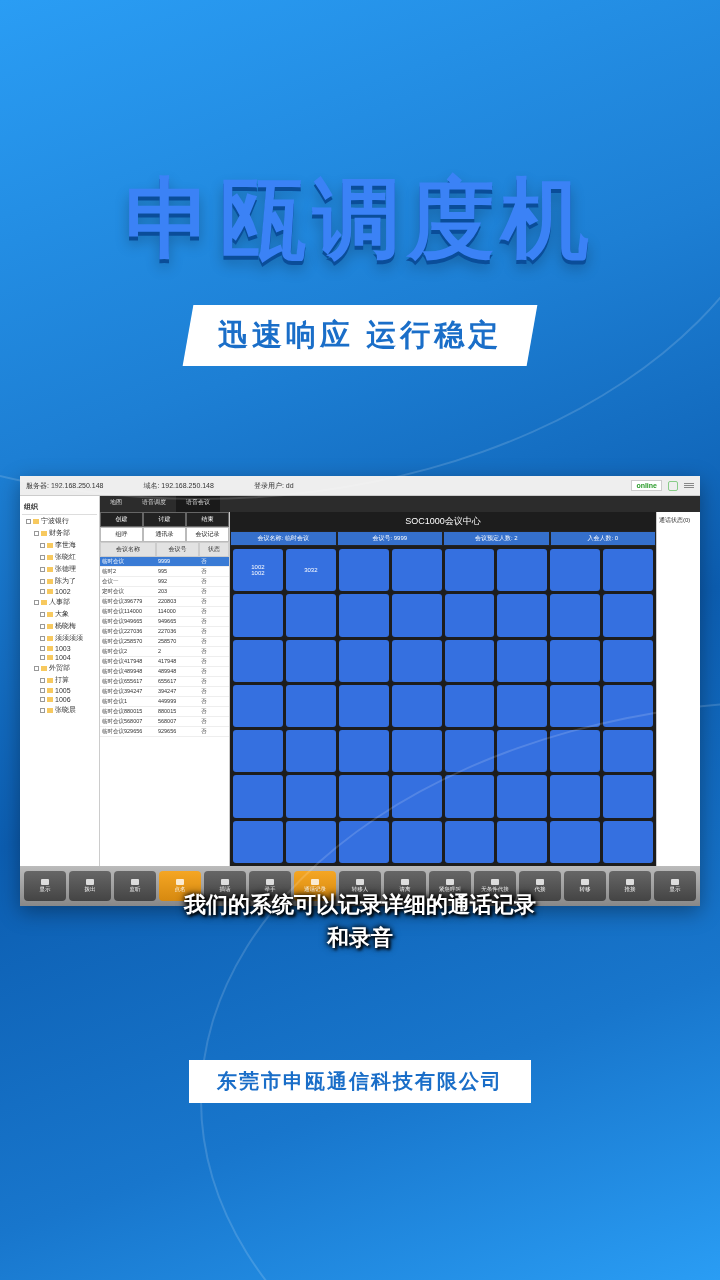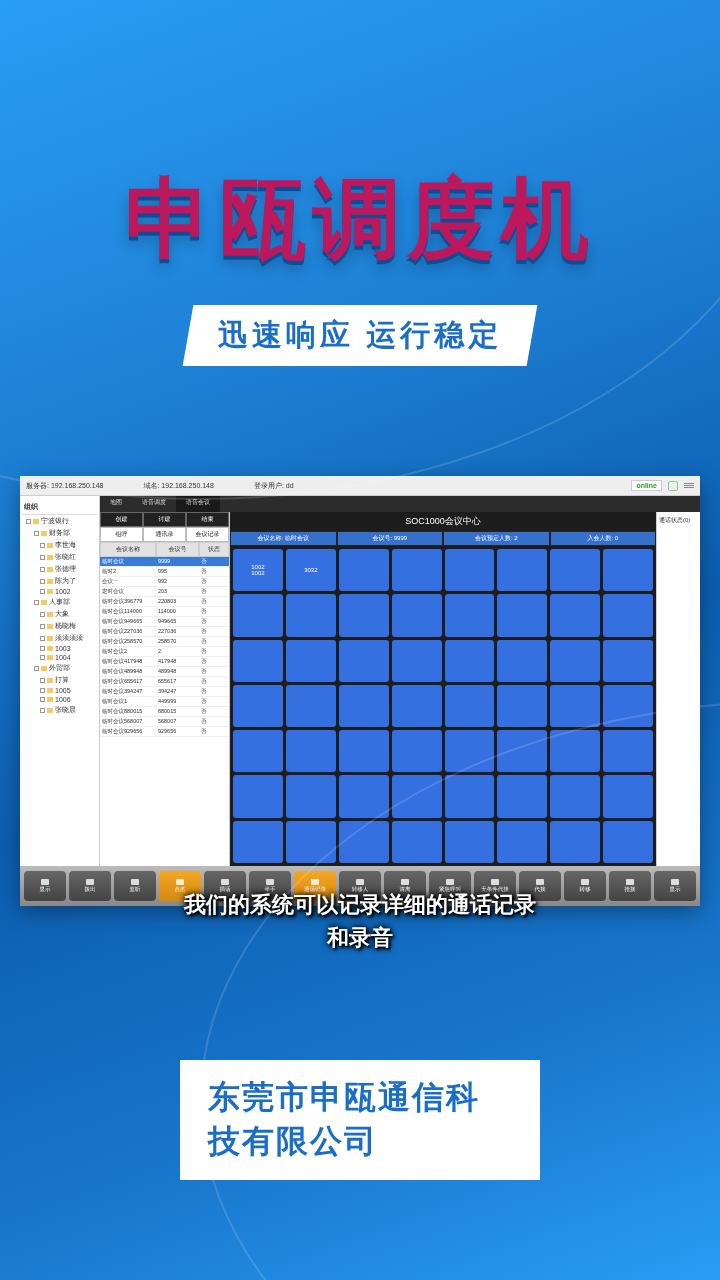--- a/index.html
+++ b/index.html
@@ -20,21 +20,21 @@
 }
 .bg-curve.c1 { top: -300px; left: -400px; }
 .bg-curve.c2 { top: 700px; left: 200px; }
 .hero {
   text-align: center;
   padding-top: 160px;
 }
 .hero-title {
   font-size: 88px;
   font-weight: 900;
-  color: #be185d;
+  color: #3b82f6;
   letter-spacing: 6px;
   text-shadow: 0 4px 0 #0a4d99, 0 8px 14px rgba(0,0,0,.25);
 }
 .hero-sub {
   display: inline-block;
   margin-top: 26px;
   background: #fff;
   color: #1a6ec8;
   font-size: 30px;
   font-weight: 700;
@@ -133,24 +133,24 @@
   text-shadow: 0 0 4px #000, 0 0 8px #000, 2px 2px 3px #000;
   line-height: 1.5;
 }
 .company-strip {
   position: absolute;
   top: 1060px;
   left: 50%;
   transform: translateX(-50%);
   background: #fff;
   color: #1a6ec8;
-  font-size: 32px;
+  font-size: 20px;
   font-weight: 700;
   letter-spacing: 2px;
-  padding: 16px 28px;
+  padding: 8px 28px;
 }
 </style>
 </head>
 <body>
 
 <div class="bg-curve c1"></div>
 <div class="bg-curve c2"></div>
 
 <div class="hero">
   <div class="hero-title">申瓯调度机</div>

